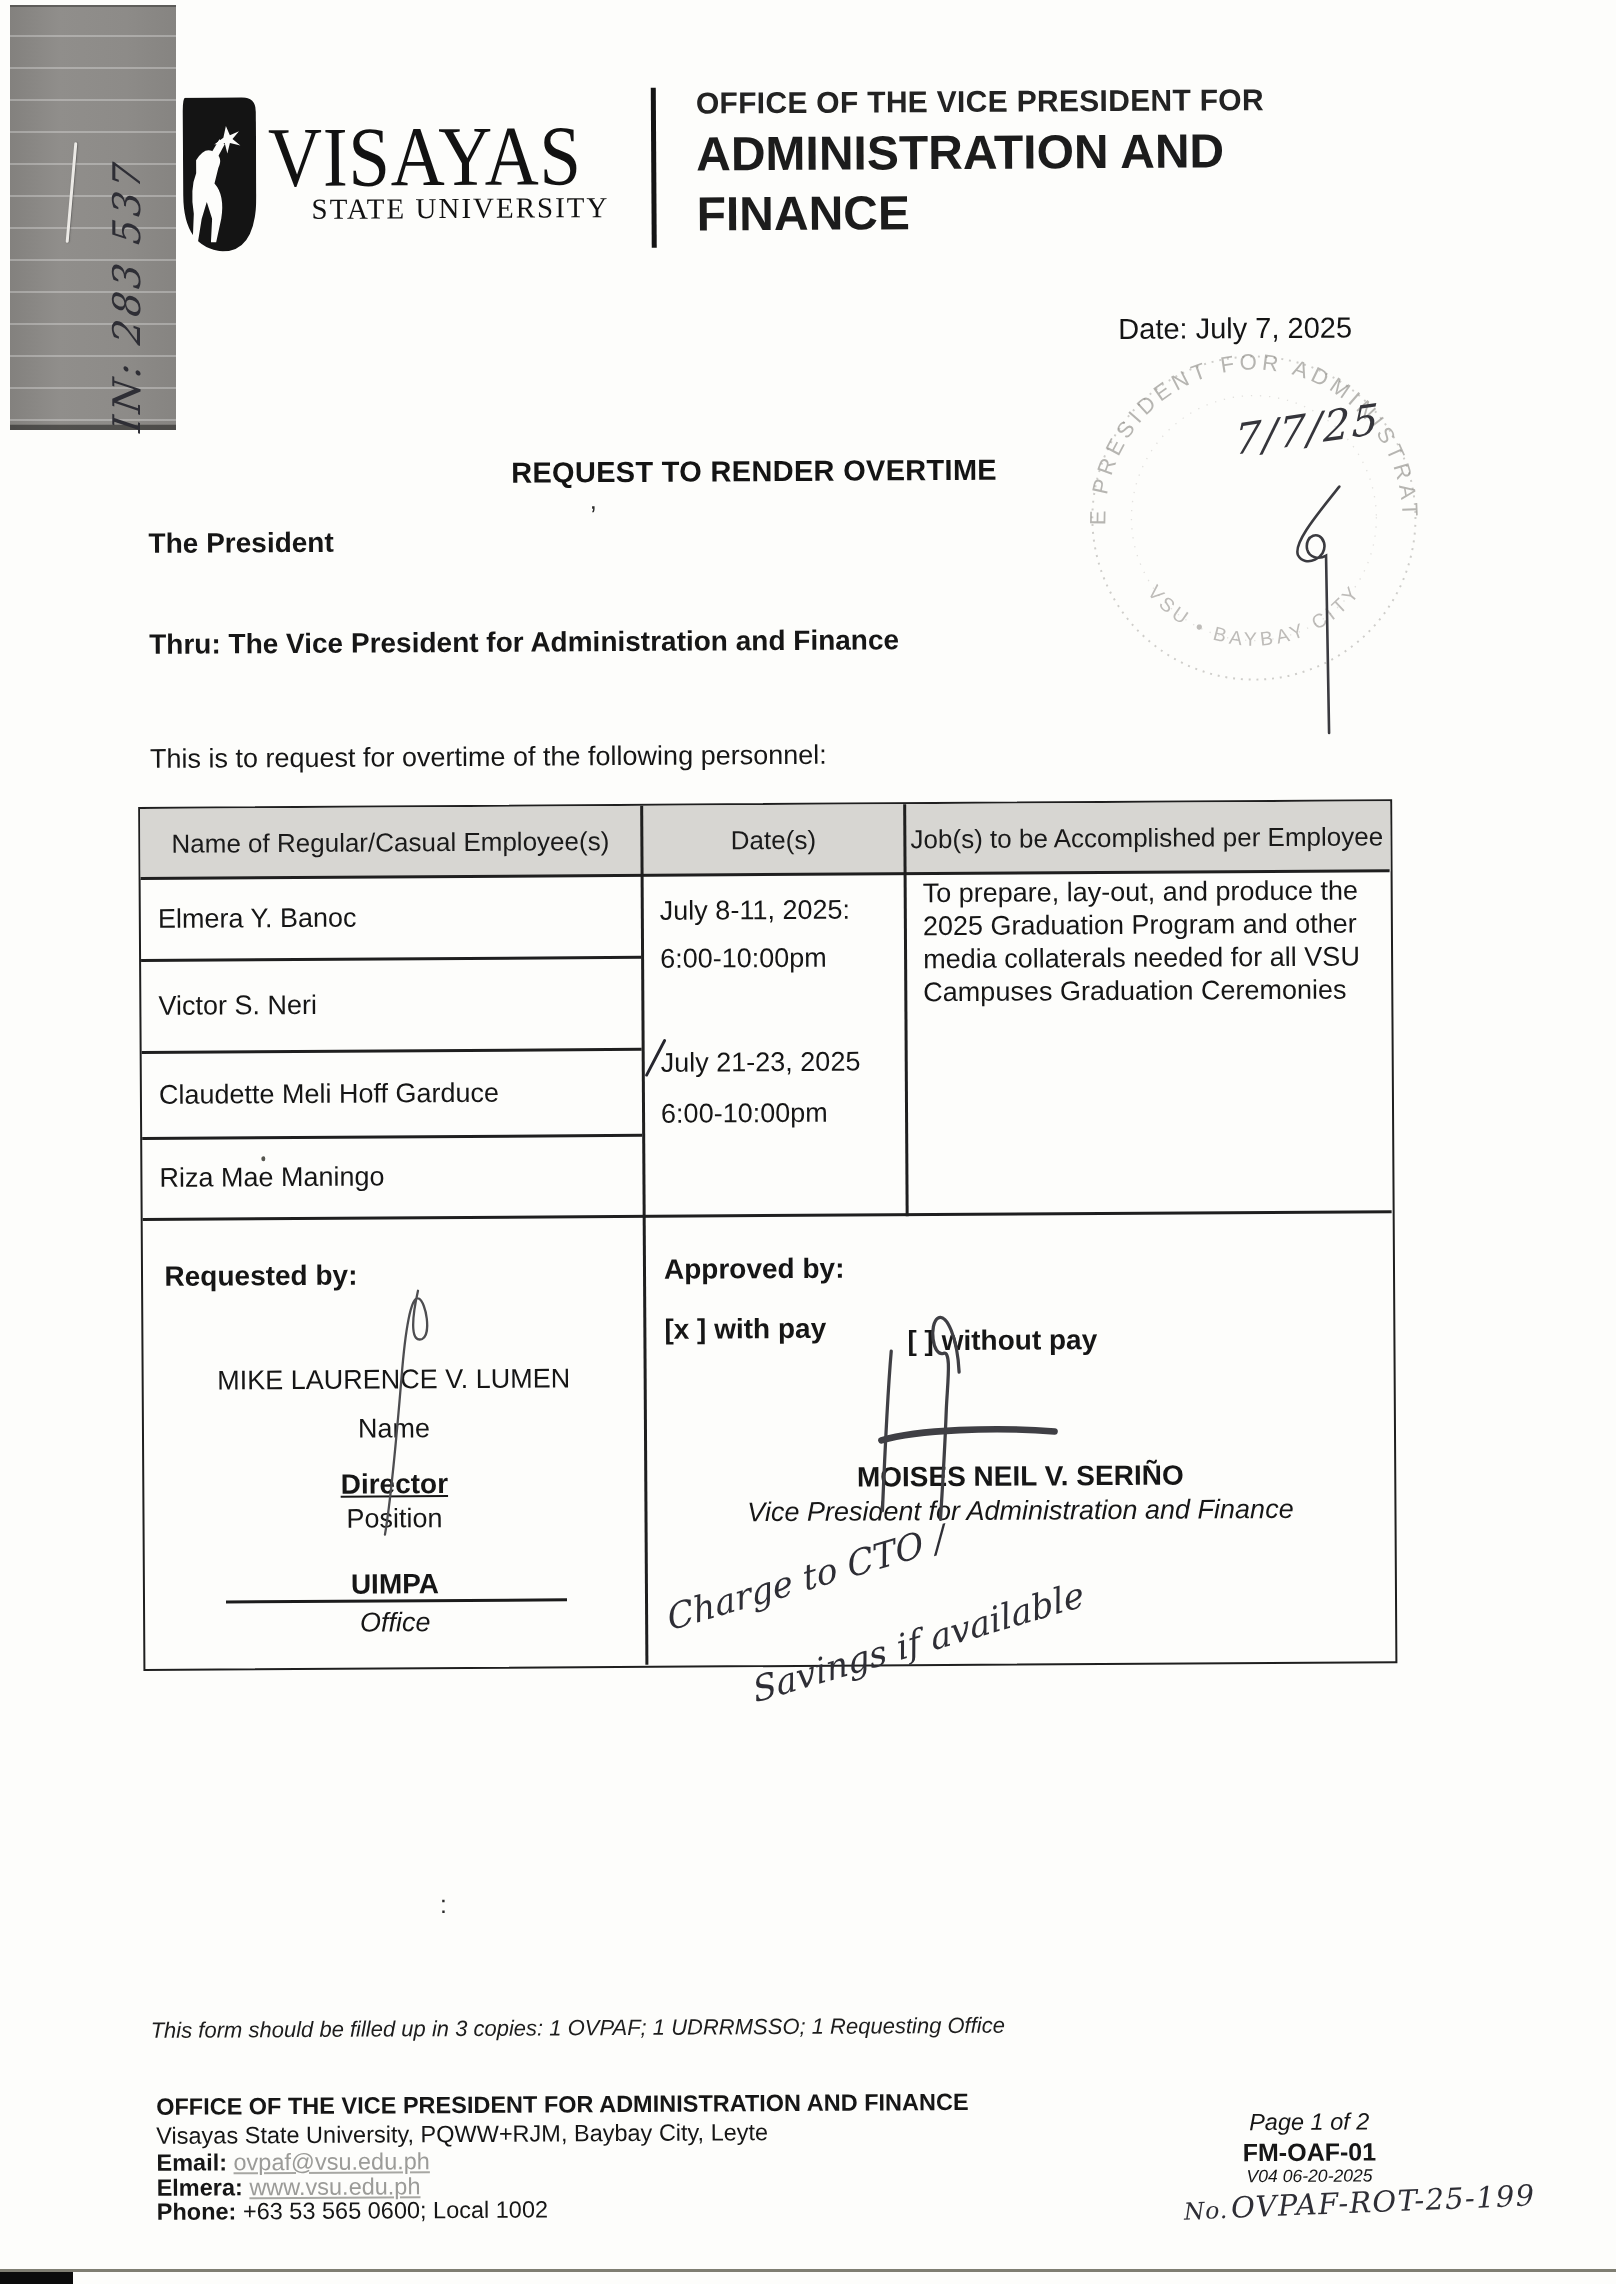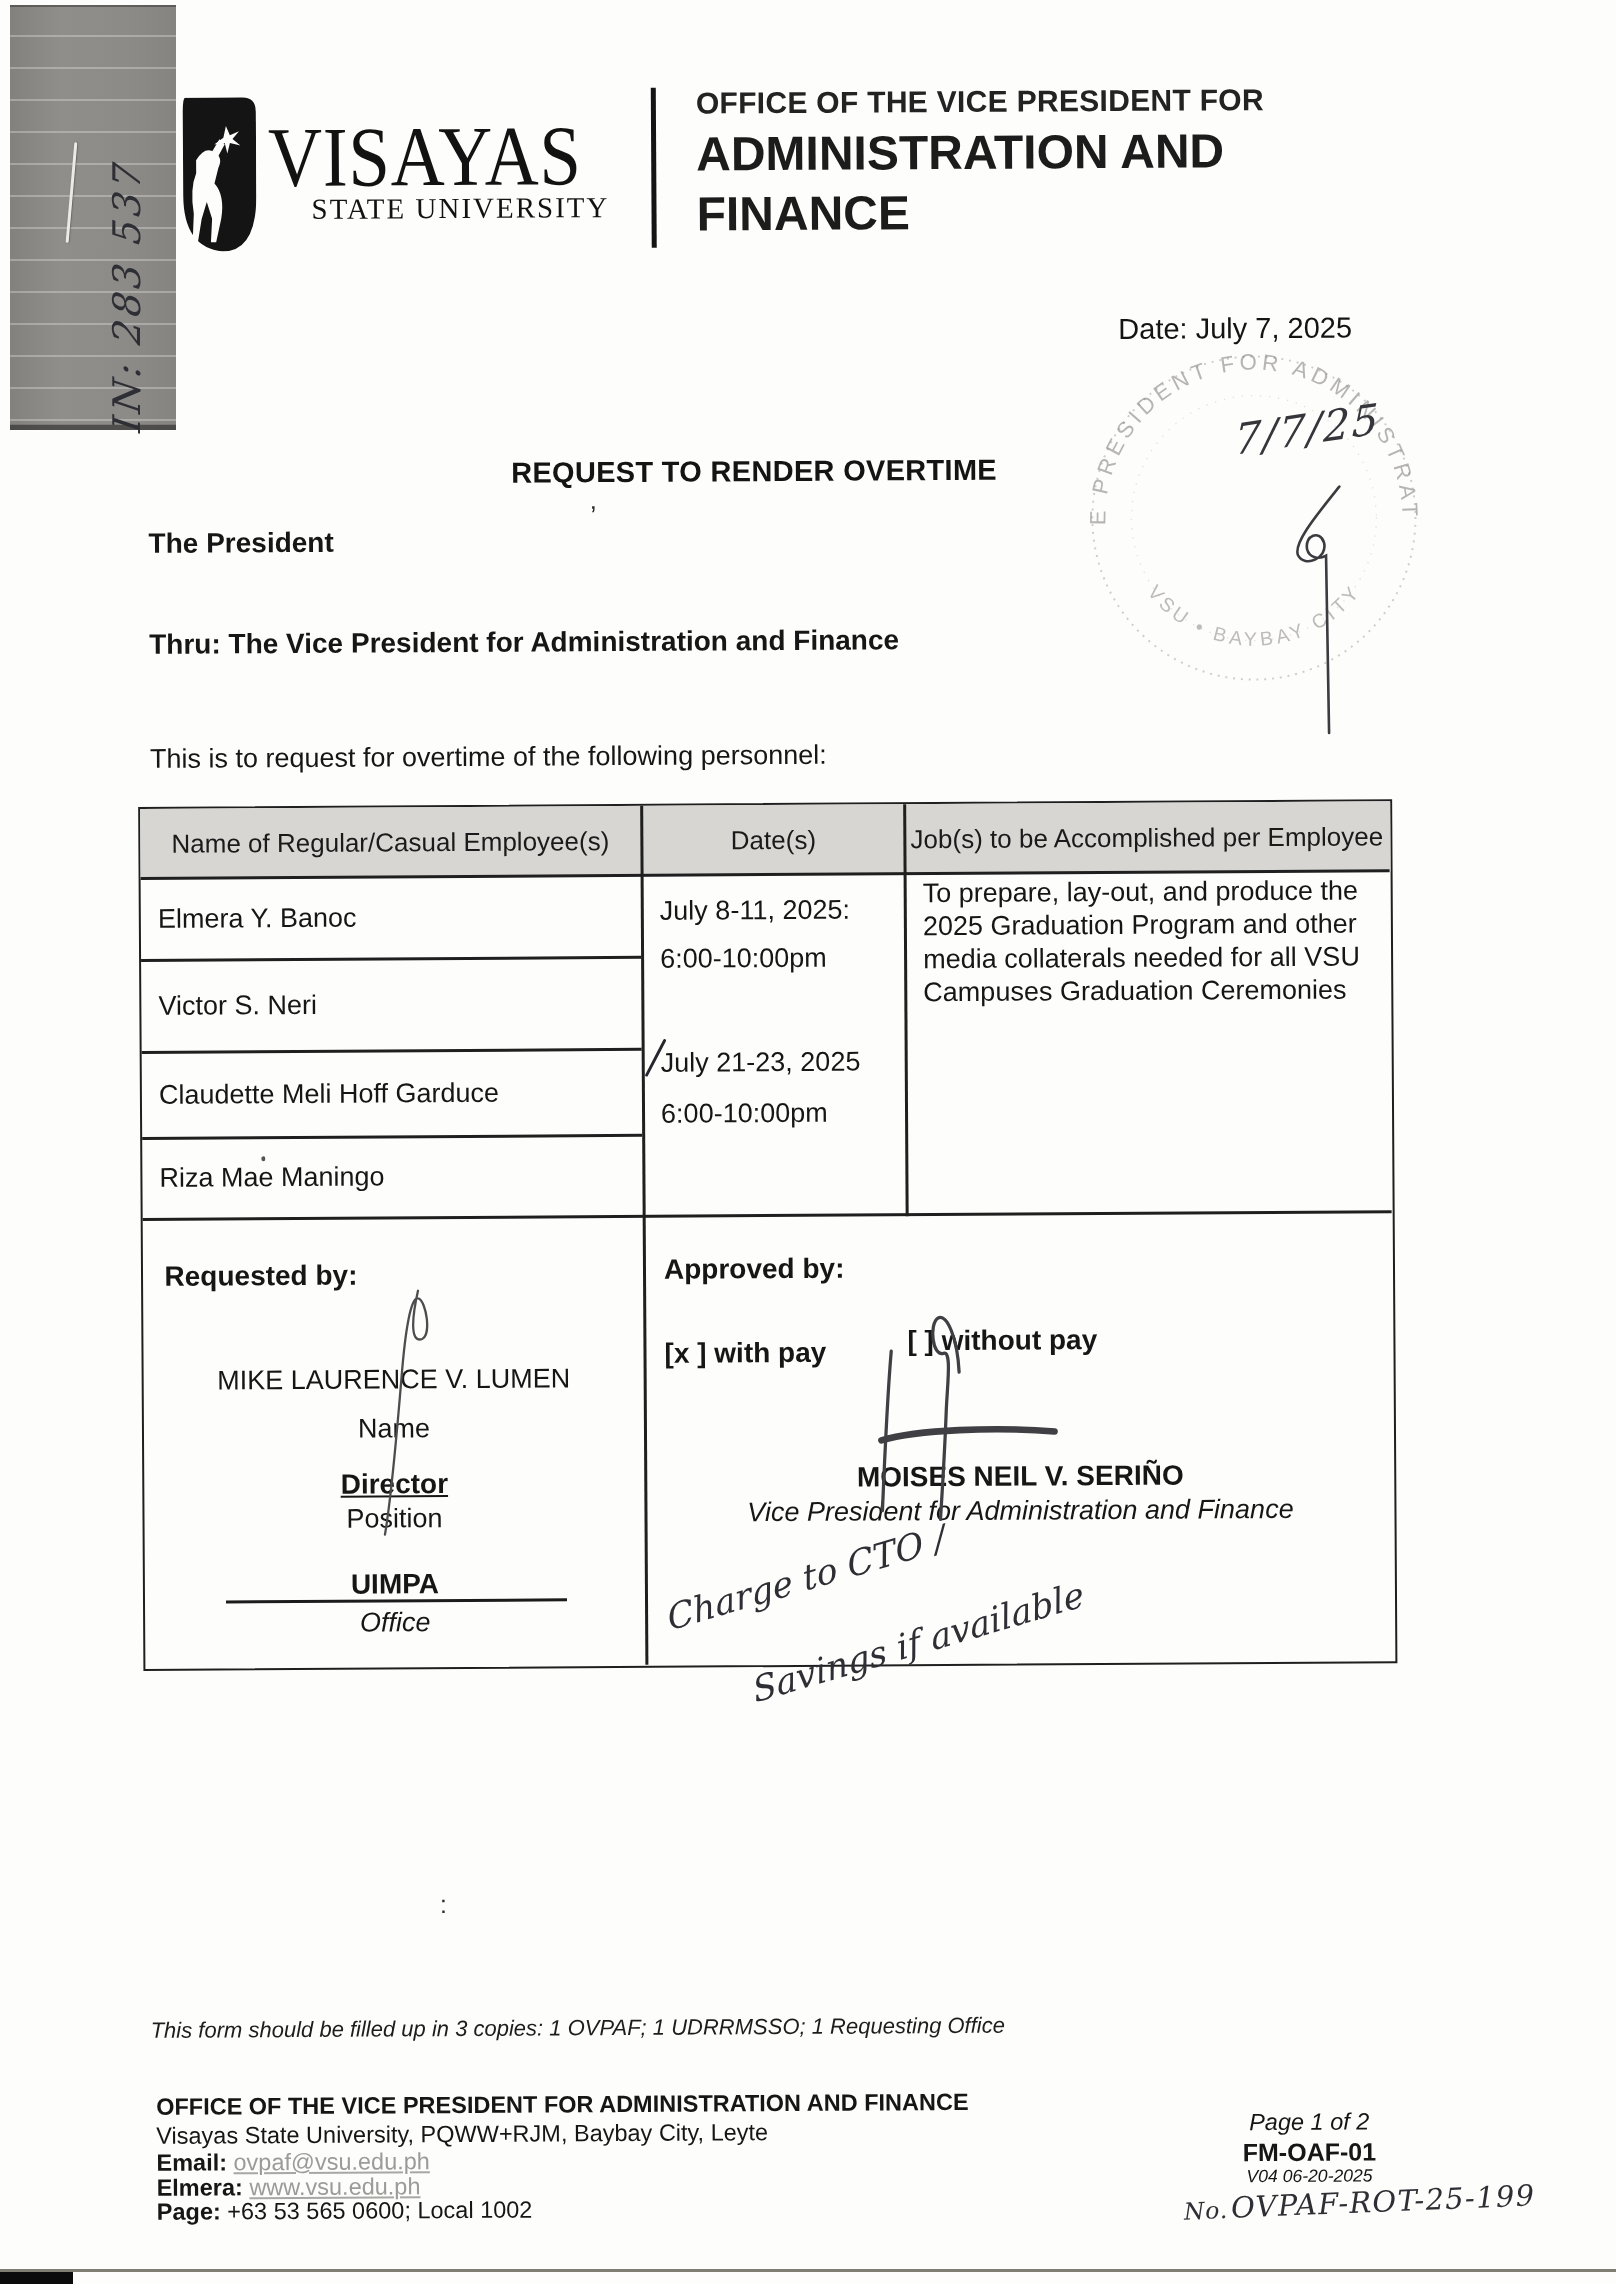--- a/index.html
+++ b/index.html
@@ -173,21 +173,21 @@
         <div class="abs ctr" style="top:194px;font-size:27px;">Name</div>
         <div class="abs ctr" style="top:249px;font-size:28px;font-weight:700;text-decoration:underline;">Director</div>
         <div class="abs ctr" style="top:284px;font-size:27px;">Position</div>
         <div class="abs ctr" style="top:349px;font-size:28px;font-weight:700;">UIMPA</div>
         <div class="abs" style="left:81px;top:380px;width:341px;height:3.3px;background:#1c1c1c;"></div>
         <div class="abs ctr it" style="top:388px;font-size:27px;">Office</div>
       </div>
 
       <div class="abs" style="left:503px;top:412px;width:746px;height:452px;">
         <div class="abs sig-label" style="left:18px;top:36px;">Approved by:</div>
-        <div class="abs sig-label" style="left:18px;top:120px;">[x ] with pay</div>
+        <div class="abs sig-label" style="left:18px;top:96px;">[x ] with pay</div>
         <div class="abs sig-label" style="left:261px;top:109px;">[ ] without pay</div>
         <div class="abs ctr" style="top:245px;font-size:28px;font-weight:700;">MOISES NEIL V. SERIÑO</div>
         <div class="abs ctr it" style="top:280px;font-size:27px;">Vice President for Administration and Finance</div>
       </div>
     </div>
 
     <div class="abs note1 pen">Charge to CTO /</div>
     <div class="abs note2 pen">Savings if available</div>
 
     <div class="abs art-colon">:</div>
@@ -198,21 +198,21 @@
     <div class="abs f-addr">Visayas State University, PQWW+RJM, Baybay City, Leyte</div>
     <div class="abs f-line f-email">
       <span class="f-label">Email:</span>
       <span class="f-link">ovpaf@vsu.edu.ph</span>
     </div>
     <div class="abs f-line f-web">
       <span class="f-label">Elmera:</span>
       <span class="f-link">www.vsu.edu.ph</span>
     </div>
     <div class="abs f-line f-phone">
-      <span class="f-label">Page:</span>
+      <span class="f-label">Phone:</span>
       <span>+63 53 565 0600; Local 1002</span>
     </div>
     <div class="abs fr-page">Page 1 of 2</div>
     <div class="abs fr-code">FM-OAF-01</div>
     <div class="abs fr-ver">V04 06-20-2025</div>
     <div class="abs control-no pen">
       <span class="lbl">No.</span>
       <span class="num">OVPAF-ROT-25-199</span>
     </div>
 

